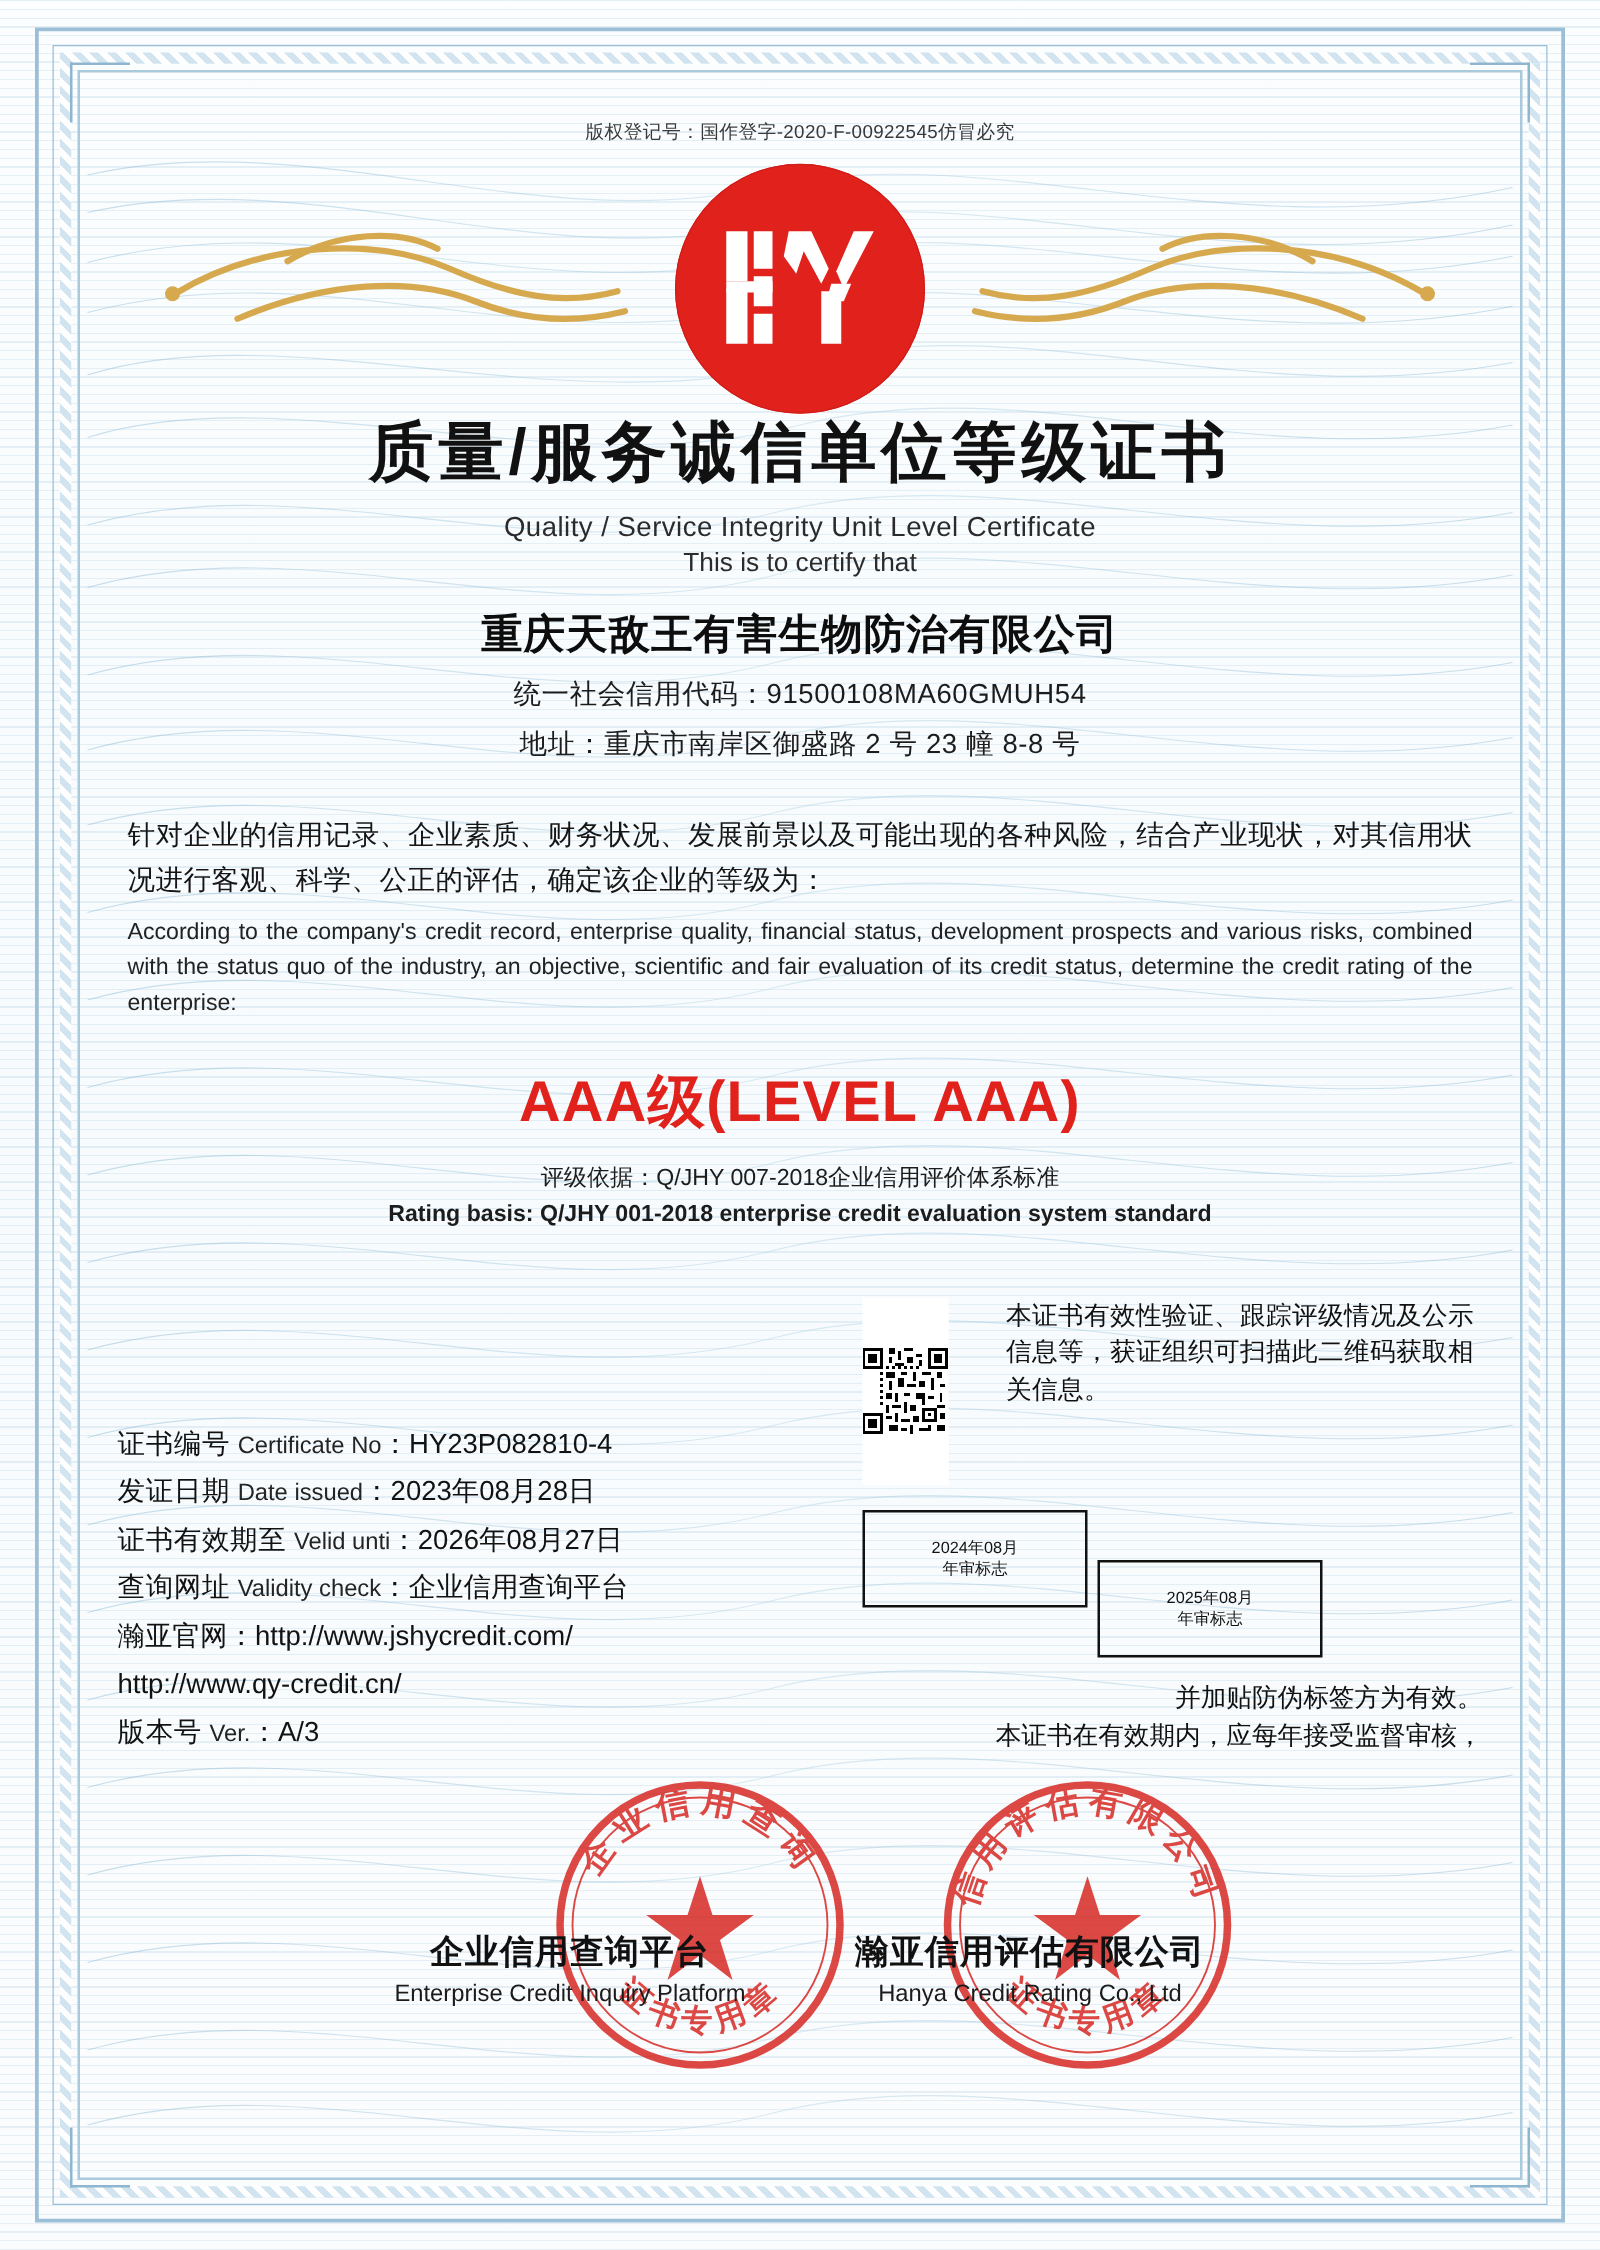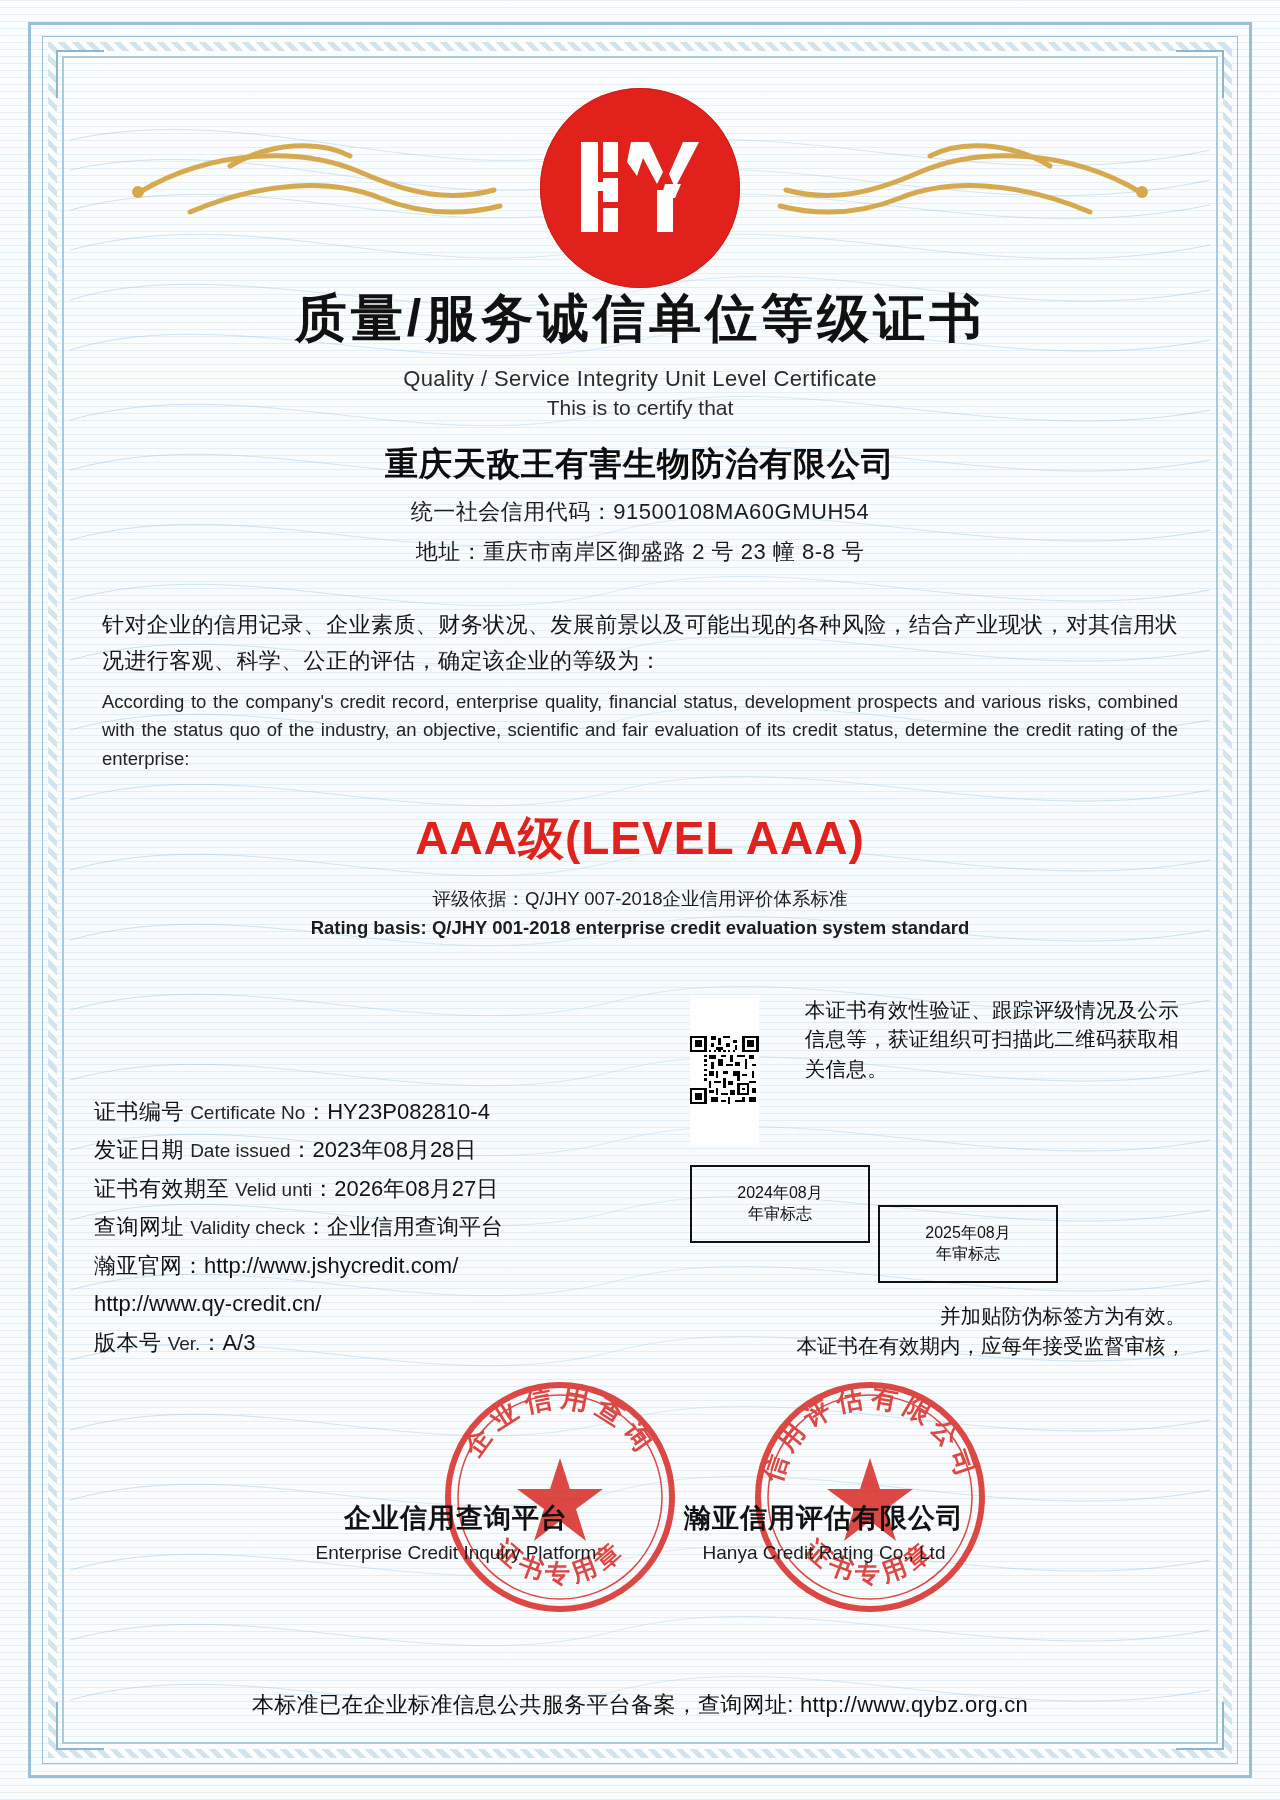--- a/index.html
+++ b/index.html
@@ -175,21 +175,21 @@
     font-size:20.5px;line-height:1.45;color:#111;
     letter-spacing:.3px;
   }
   .year-boxes{
     display:flex;margin-top:20px;gap:0;
   }
   .year-box{
     width:176px;height:74px;
     border:2px solid #111;
     display:flex;flex-direction:column;align-items:center;justify-content:center;
-    font-size:16px;color:#111;
+    font-size:13px;color:#111;
   }
   .year-box + .year-box{margin-left:8px;margin-top:40px;}
   .year-box span{display:block;line-height:1.3;}
   .foot-note{
     margin-top:18px;
     text-align:right;
     font-size:20.5px;line-height:1.5;color:#111;
   }
 
   
@@ -267,20 +267,21 @@
   <div class="frame-band"></div>
   <div class="frame-inner"></div>
   <div class="frame-thin"></div>
   <div class="corner tl"></div>
   <div class="corner tr"></div>
   <div class="corner bl"></div>
   <div class="corner br"></div>
 
   <div class="content">
 
+    <div class="copyright">版权登记号：国作登字-2020-F-00922545仿冒必究</div>
 
     <div class="logo-row">
       <svg class="flourish" viewBox="0 0 1120 120" preserveAspectRatio="none">
         <g fill="none" stroke="#d6a94e" stroke-width="5" stroke-linecap="round">
           <path d="M60,72 C130,30 220,26 280,52 C330,74 370,82 414,70"></path>
           <path d="M110,92 C180,62 250,58 300,78 C340,94 380,96 420,86"></path>
           <path d="M150,46 C190,22 240,20 270,36"></path>
           <path d="M1060,72 C990,30 900,26 840,52 C790,74 750,82 706,70"></path>
           <path d="M1010,92 C940,62 870,58 820,78 C780,94 740,96 700,86"></path>
           <path d="M970,46 C930,22 880,20 850,36"></path>
@@ -508,16 +509,15 @@
           <div class="cn">企业信用查询平台</div>
           <div class="en">Enterprise Credit Inquiry Platform</div>
         </div>
         <div class="org">
           <div class="cn">瀚亚信用评估有限公司</div>
           <div class="en">Hanya Credit Rating Co., Ltd</div>
         </div>
       </div>
     </div>
 
-    <div class="bottom-note">本标准已在企业标准信息公共服务平台备案，查询网址: http://www.qybz.org.cn</div>
 
   </div>
 </div>
 
 </body></html>

